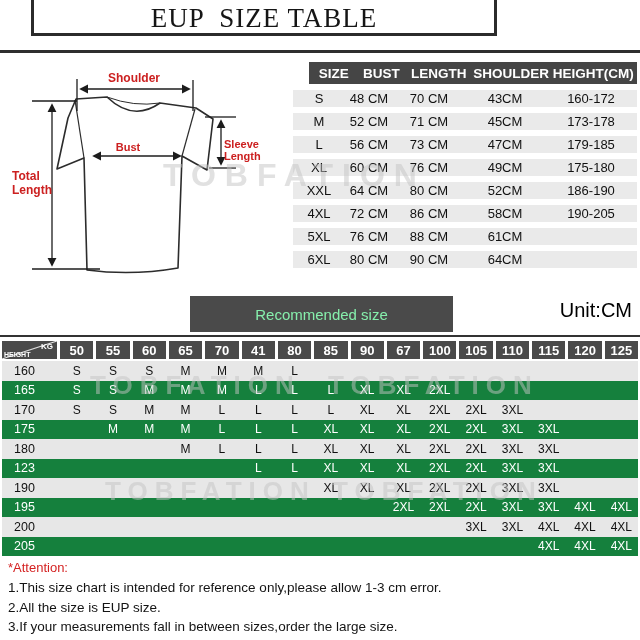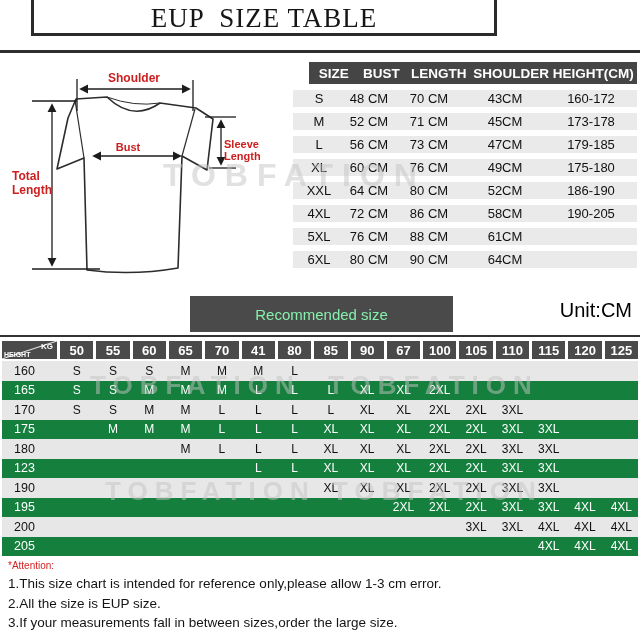--- a/index.html
+++ b/index.html
@@ -49,21 +49,21 @@
             text-align:center;line-height:20px;}
   .mx-body{margin-top:2px;}
   .mx-row{display:flex;gap:3px;height:19.5px;align-items:center;}
   .mx-row.light{background:#e7e7e7;color:#111;}
   .mx-row.dark{background:#15803d;color:#fff;}
   .mx-label{width:55px;flex:none;padding-left:12px;box-sizing:border-box;font-size:12.5px;}
   .mx-cell{flex:1;text-align:center;font-size:12px;}
 
   
   #attention{position:absolute;left:8px;top:560px;width:620px;}
-  #attention-heading{color:#d42222;font-size:10px;margin-bottom:6px;}
+  #attention-heading{color:#d42222;font-size:13px;margin-bottom:6px;}
   .note{font-size:13.5px;color:#141414;margin-bottom:5.5px;line-height:14px;}
 
   
   .wm{position:absolute;font-weight:bold;color:rgba(195,195,195,0.5);letter-spacing:7px;
       pointer-events:none;white-space:nowrap;}
   #wm-top{left:163px;top:157px;font-size:32px;letter-spacing:9px;}
   #wm-m1{left:90px;top:370px;font-size:26px;}
   #wm-m2{left:328px;top:370px;font-size:26px;}
   #wm-m3{left:105px;top:476px;font-size:26px;}
   #wm-m4{left:332px;top:476px;font-size:26px;}

